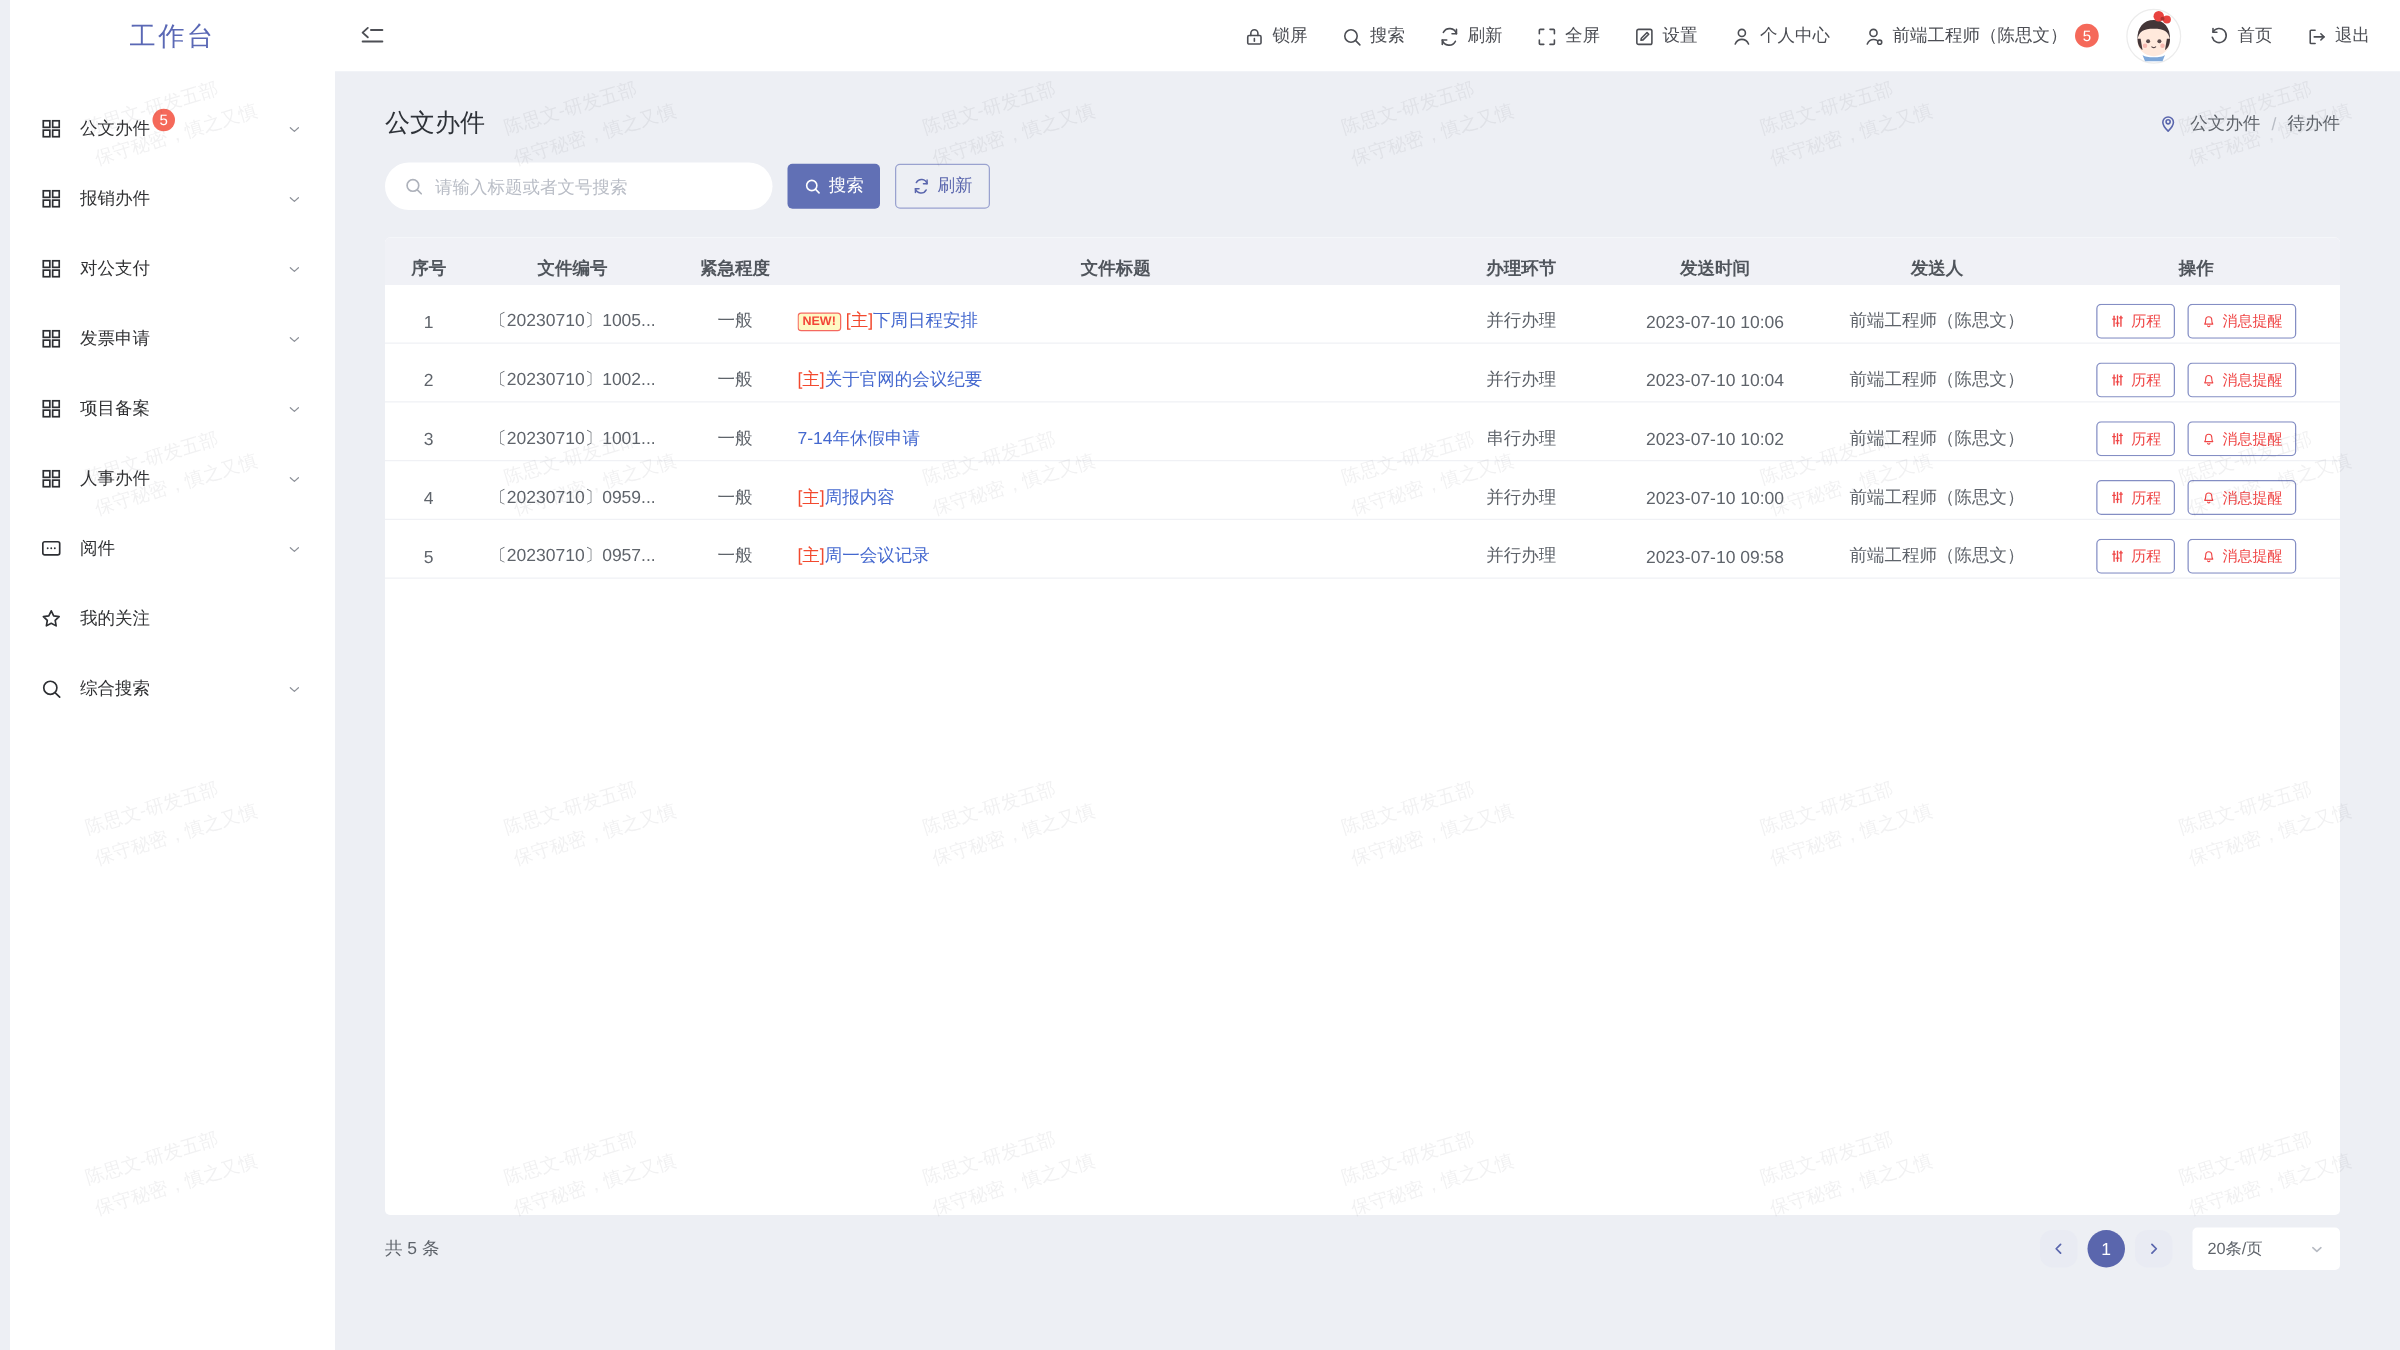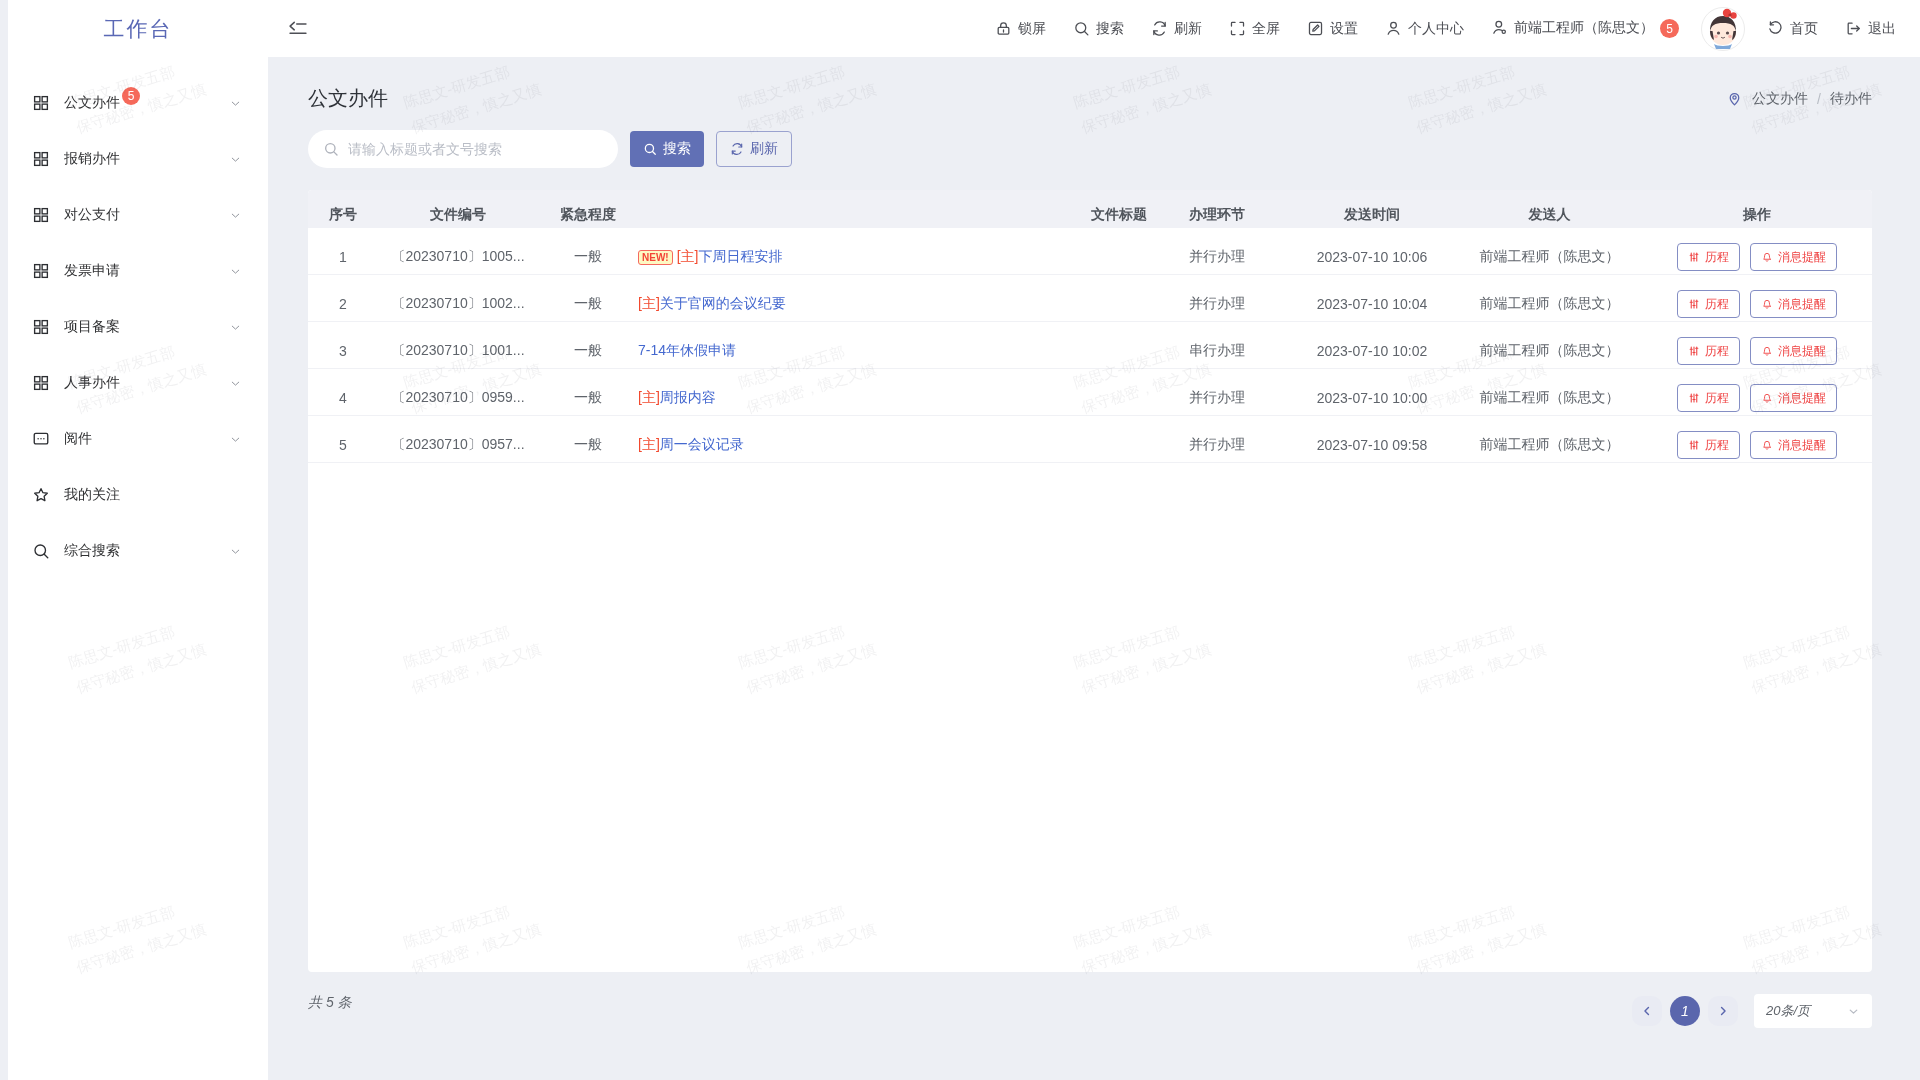--- a/index.html
+++ b/index.html
@@ -23,21 +23,21 @@
   .side-item .s-chevron { margin-left:auto; width:13px; height:13px; color:#8d9199; }
   .side-badge { display:inline-flex; align-items:center; justify-content:center;
     min-width:18px; height:18px; border-radius:9px; background:var(--badge); color:#fff;
     font-size:12px; padding:0 4px; margin-left:2px; transform:translateY(-7px); }
 
   
   .topbar { position:absolute; left:260px; top:0; right:0; height:57px; background:#fff;
             display:flex; align-items:center; padding:0 24px 0 28px; z-index:9; }
   .collapse-btn { width:20px; height:20px; color:#4d4f55; cursor:pointer; }
   .top-actions { margin-left:auto; display:flex; align-items:center; gap:27px; }
-  .top-item { display:flex; align-items:flex-start; gap:6px; font-size:14px; color:#4c4e54; cursor:pointer; white-space:nowrap; }
+  .top-item { display:flex; align-items:flex-end; gap:6px; font-size:14px; color:#4c4e54; cursor:pointer; white-space:nowrap; }
   .top-item .t-icon { width:17px; height:17px; color:#4c4e54; }
   .top-badge { display:inline-flex; align-items:center; justify-content:center;
     min-width:19px; height:19px; border-radius:10px; background:var(--badge); color:#fff; font-size:12px; }
   .avatar { width:46px; height:46px; cursor:pointer; margin:0 -6px; }
 
   
   .main { position:absolute; left:260px; top:57px; right:0; bottom:0; background:var(--content-bg); padding:0 48px; }
   .title-row { display:flex; align-items:center; justify-content:space-between; padding-top:28px; }
   .page-title { font-size:20px; font-weight:500; color:#2e3238; }
   .breadcrumb { display:flex; align-items:center; gap:9px; font-size:14px; color:#5f646b; }
@@ -55,35 +55,35 @@
     font-size:14px; padding:0 13px; cursor:pointer; border:none; font-family:inherit; }
   .btn .btn-icon { width:14px; height:14px; }
   .btn-primary { background:var(--primary-btn); color:#fff; }
   .btn-outline { background:transparent; border:1px solid #9aa2cf; color:#5a66ad; }
 
   
   .card { margin-top:22px; background:#fff; border-radius:4px; height:782px; overflow:hidden; }
   .tgrid { display:grid; grid-template-columns:70px 160px 100px 1fr 140px 170px 185px 230px; align-items:center; }
   .thead { height:38px; background:#f0f1f6; font-size:14px; font-weight:bold; color:#50555c; }
   .th, .td { text-align:center; white-space:nowrap; overflow:hidden;margin-top:12px; }
-  .th-left, .td-left { text-align:right; }
+  .th-left, .td-left { text-align:center; }
   .trow { height:47px; border-bottom:1px solid #f0f1f5; font-size:14px; color:#5f646b; }
   .title-cell { display:flex; align-items:center; }
   .new-badge { display:inline-flex; align-items:center; background:#fef9c3; border:1px solid #f5695f;
     color:#f34437; font-size:10px; font-weight:bold; border-radius:3px; padding:0 3px; height:15px; margin-right:4px; }
   .doc-tag { color:var(--tag); }
   .doc-link { color:var(--link); cursor:pointer; }
   .actions-cell { display:flex; align-items:center; justify-content:center; gap:10px; }
   .row-btn { display:inline-flex; align-items:center; gap:5px; height:28px; padding:0 10px;
     background:#fff; border:1px solid #848ec4; color:#ef4444; border-radius:4px; font-size:12px;
     cursor:pointer; font-family:inherit; }
   .row-btn .rb-icon { width:12px; height:12px; }
 
   
-  .footer-row { display:flex; justify-content:space-between; margin-top:22px;font-style:italic; }
+  .footer-row { display:flex; align-items:center; justify-content:space-between; margin-top:10px; }
   .total-text { font-size:14px; color:#5f646b; }
   .pager { display:flex; align-items:center; }
   .page-arrow { width:30px; height:30px; border-radius:10px; background:#e9ebf3; color:var(--primary);
     display:flex; align-items:center; justify-content:center; cursor:pointer; }
   .page-arrow svg { width:14px; height:14px; }
   .page-num { width:30px; height:30px; border-radius:50%; background:var(--primary); color:#fff;
     font-size:14px; display:flex; align-items:center; justify-content:center; margin:0 8px; cursor:pointer; }
   .page-size { width:118px; height:34px; background:#fff; border-radius:4px; margin-left:16px;
     display:flex; align-items:center; justify-content:space-between; padding:0 12px; font-size:13px;
     color:#5f646b; cursor:pointer; }

